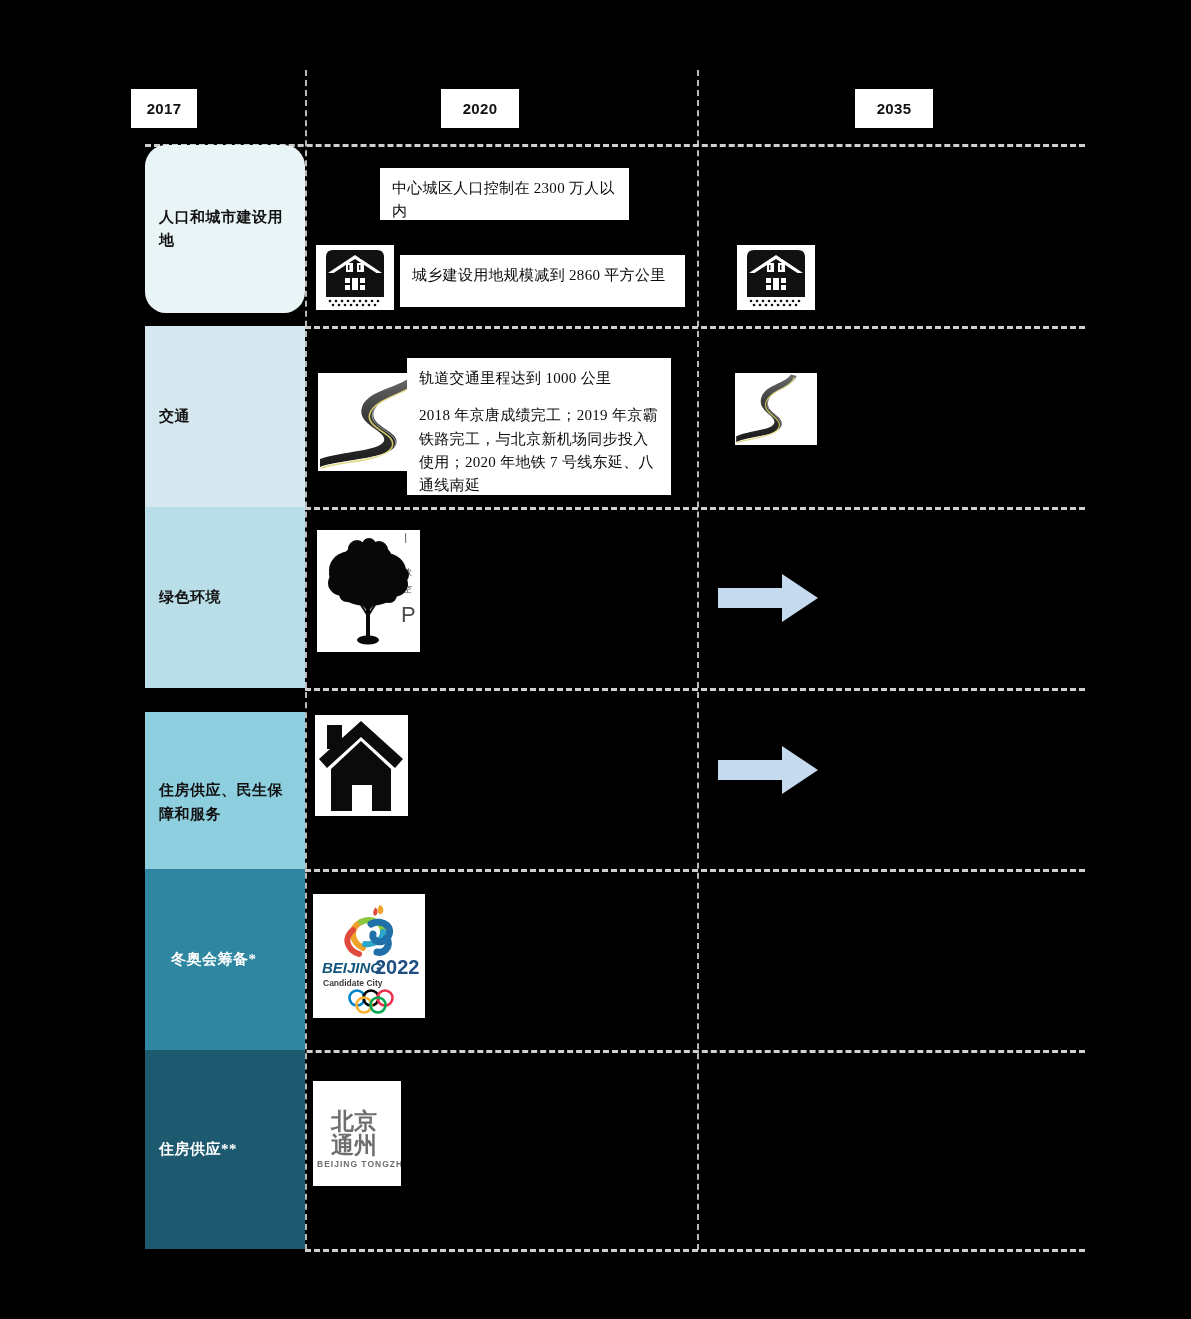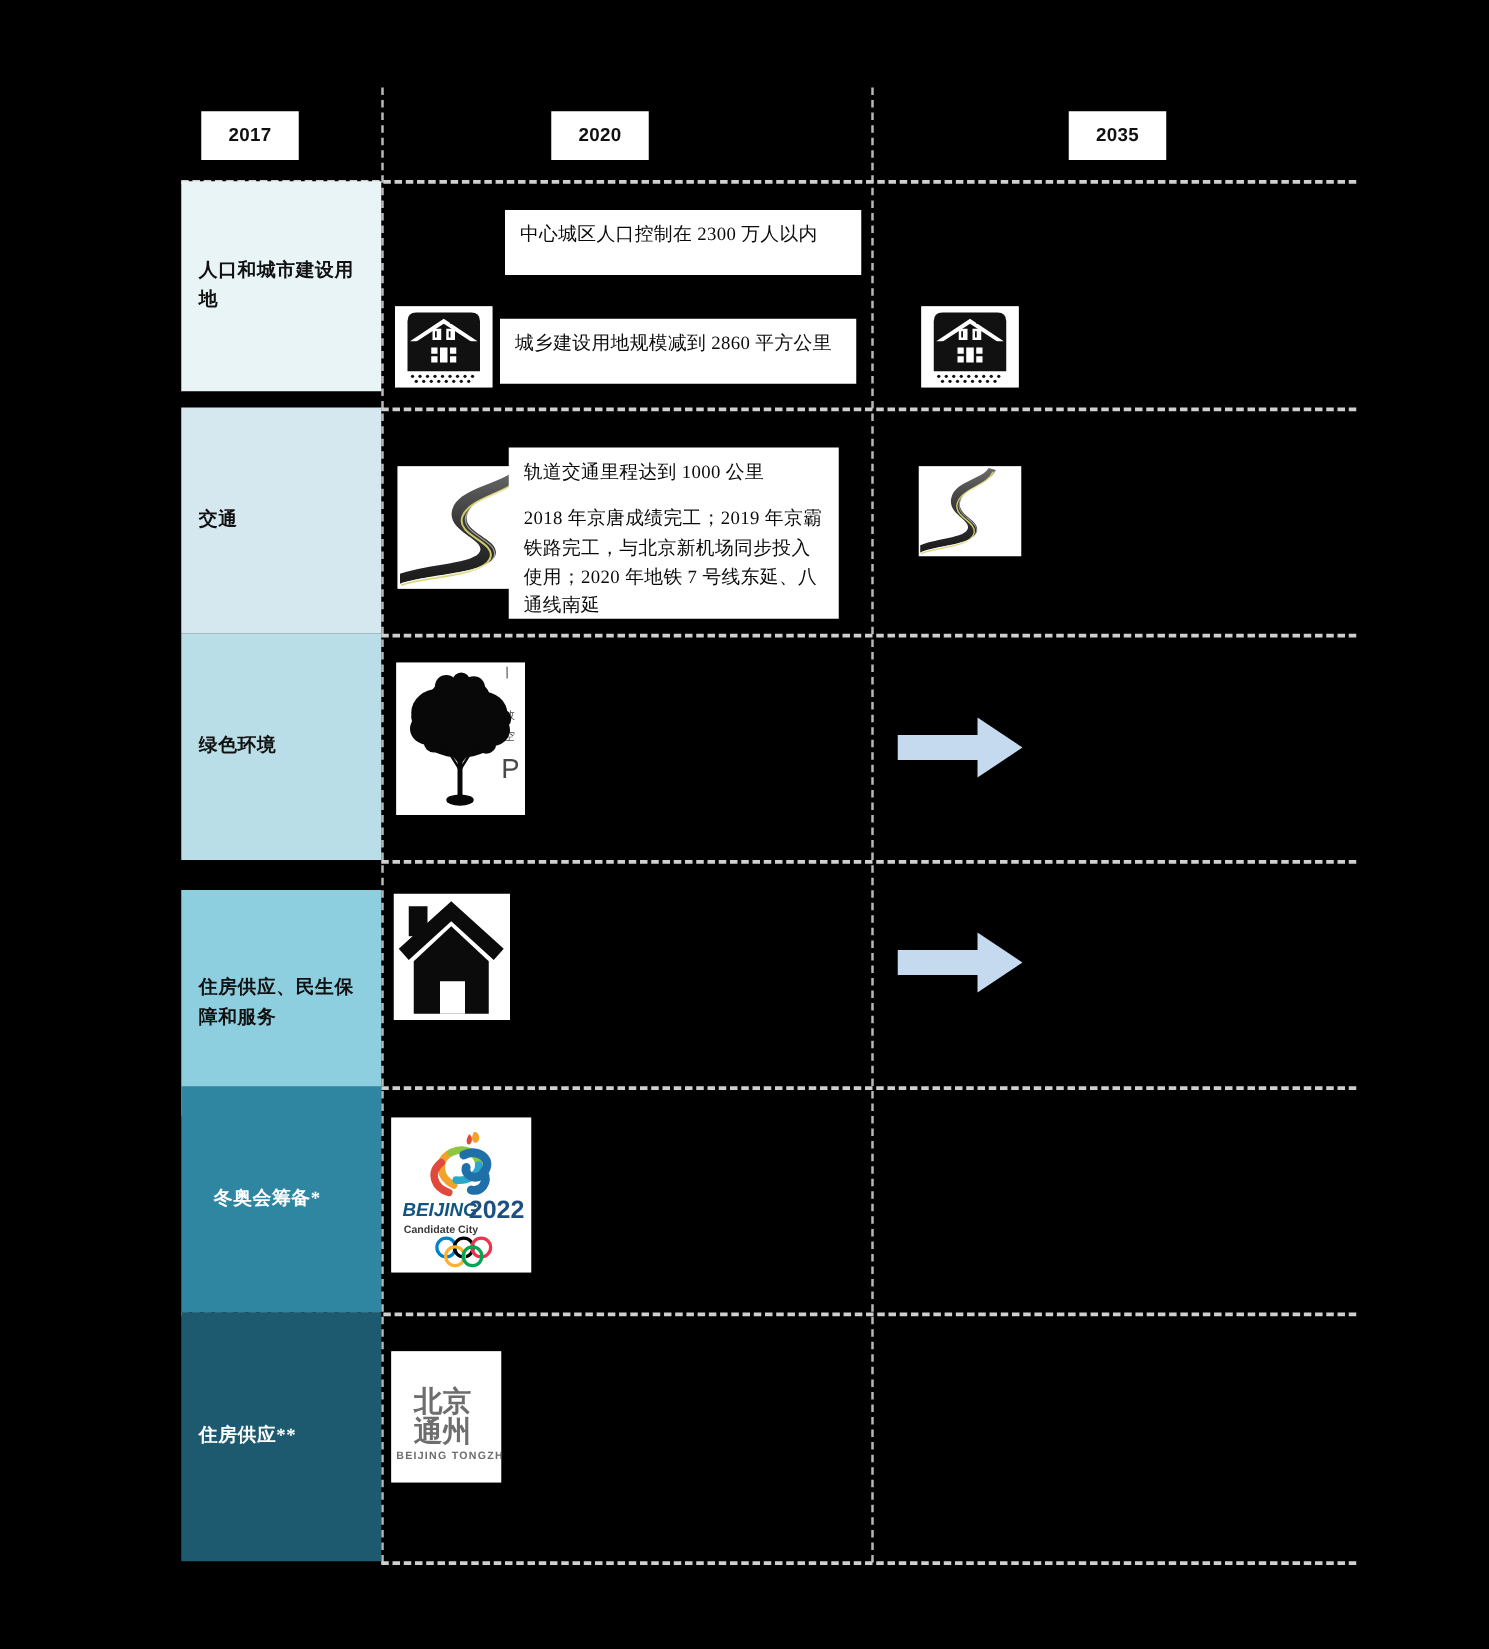--- a/index.html
+++ b/index.html
@@ -132,42 +132,42 @@
     font-weight: bold;
     fill: #6e6e6e;
     letter-spacing: 1px;
   }
 </style>
 </head>
 <body>
 
 <div id="stage">
 
-  <div class="year-chip" style="left:161px; top:89px; width:78px; height:39px;">
+  <div class="year-chip" style="left:131px; top:89px; width:66px; height:39px;">
     <span>2017</span>
   </div>
   <div class="year-chip" style="left:441px; top:89px; width:78px; height:39px;">
     <span>2020</span>
   </div>
   <div class="year-chip" style="left:855px; top:89px; width:78px; height:39px;">
     <span>2035</span>
   </div>
 
   <div class="col-divider" style="left:305px; top:70px; height:1180px;"></div>
   <div class="col-divider" style="left:697px; top:70px; height:1180px;"></div>
 
   <div class="row-divider" style="left:145px; top:144px; width:940px;"></div>
   <div class="row-divider" style="left:305px; top:326px; width:780px;"></div>
   <div class="row-divider" style="left:305px; top:507px; width:780px;"></div>
   <div class="row-divider" style="left:305px; top:688px; width:780px;"></div>
   <div class="row-divider" style="left:305px; top:869px; width:780px;"></div>
   <div class="row-divider" style="left:145px; top:1050px; width:940px;"></div>
   <div class="row-divider" style="left:305px; top:1249px; width:780px;"></div>
 
-  <div class="cat-cell" style="top:145px; height:168px; background:#e9f4f6;">
+  <div class="cat-cell" style="top:145px; height:168px; background:#e9f4f6;border-radius:21px;">
     <div class="cat-label" style="color:#111111;">人口和城市建设用地</div>
   </div>
 
   <div class="cat-cell" style="top:326px; height:181px; background:#d6e8ef;">
     <div class="cat-label" style="color:#111111;">交通</div>
   </div>
 
   <div class="cat-cell" style="top:507px; height:181px; background:#b9dee8;">
     <div class="cat-label" style="color:#111111;">绿色环境</div>
   </div>
@@ -177,21 +177,21 @@
   </div>
 
   <div class="cat-cell" style="top:869px; height:181px; background:#2e86a0;">
     <div class="cat-label" style="color:#ffffff;margin-left:12px;">冬奥会筹备*</div>
   </div>
 
   <div class="cat-cell" style="top:1050px; height:199px; background:#1d5a70;">
     <div class="cat-label" style="color:#ffffff;">住房供应**</div>
   </div>
 
-  <div class="note" style="left:404px; top:168px; width:285px; height:52px;">
+  <div class="note" style="left:380px; top:168px; width:249px; height:52px;">
     <p>中心城区人口控制在 2300 万人以内</p>
   </div>
 
   <div class="tile" style="left:316px; top:245px; width:78px; height:65px; background:#ffffff;">
     <svg class="house-yard-svg" width="78" height="65" viewBox="0 0 78 65" aria-hidden="true">
       <rect x="0" y="0" width="78" height="65" fill="#ffffff"></rect>
       <path d="M10 12 Q10 5 17 5 L61 5 Q68 5 68 12 L68 52 L10 52 Z" fill="#111111"></path>
       <path d="M39 10 L66 28 L12 28 Z" fill="#ffffff"></path>
       <path d="M39 14 L62 29 L16 29 Z" fill="#111111"></path>
       <rect x="44" y="6" width="5" height="8" fill="#111111"></rect>

